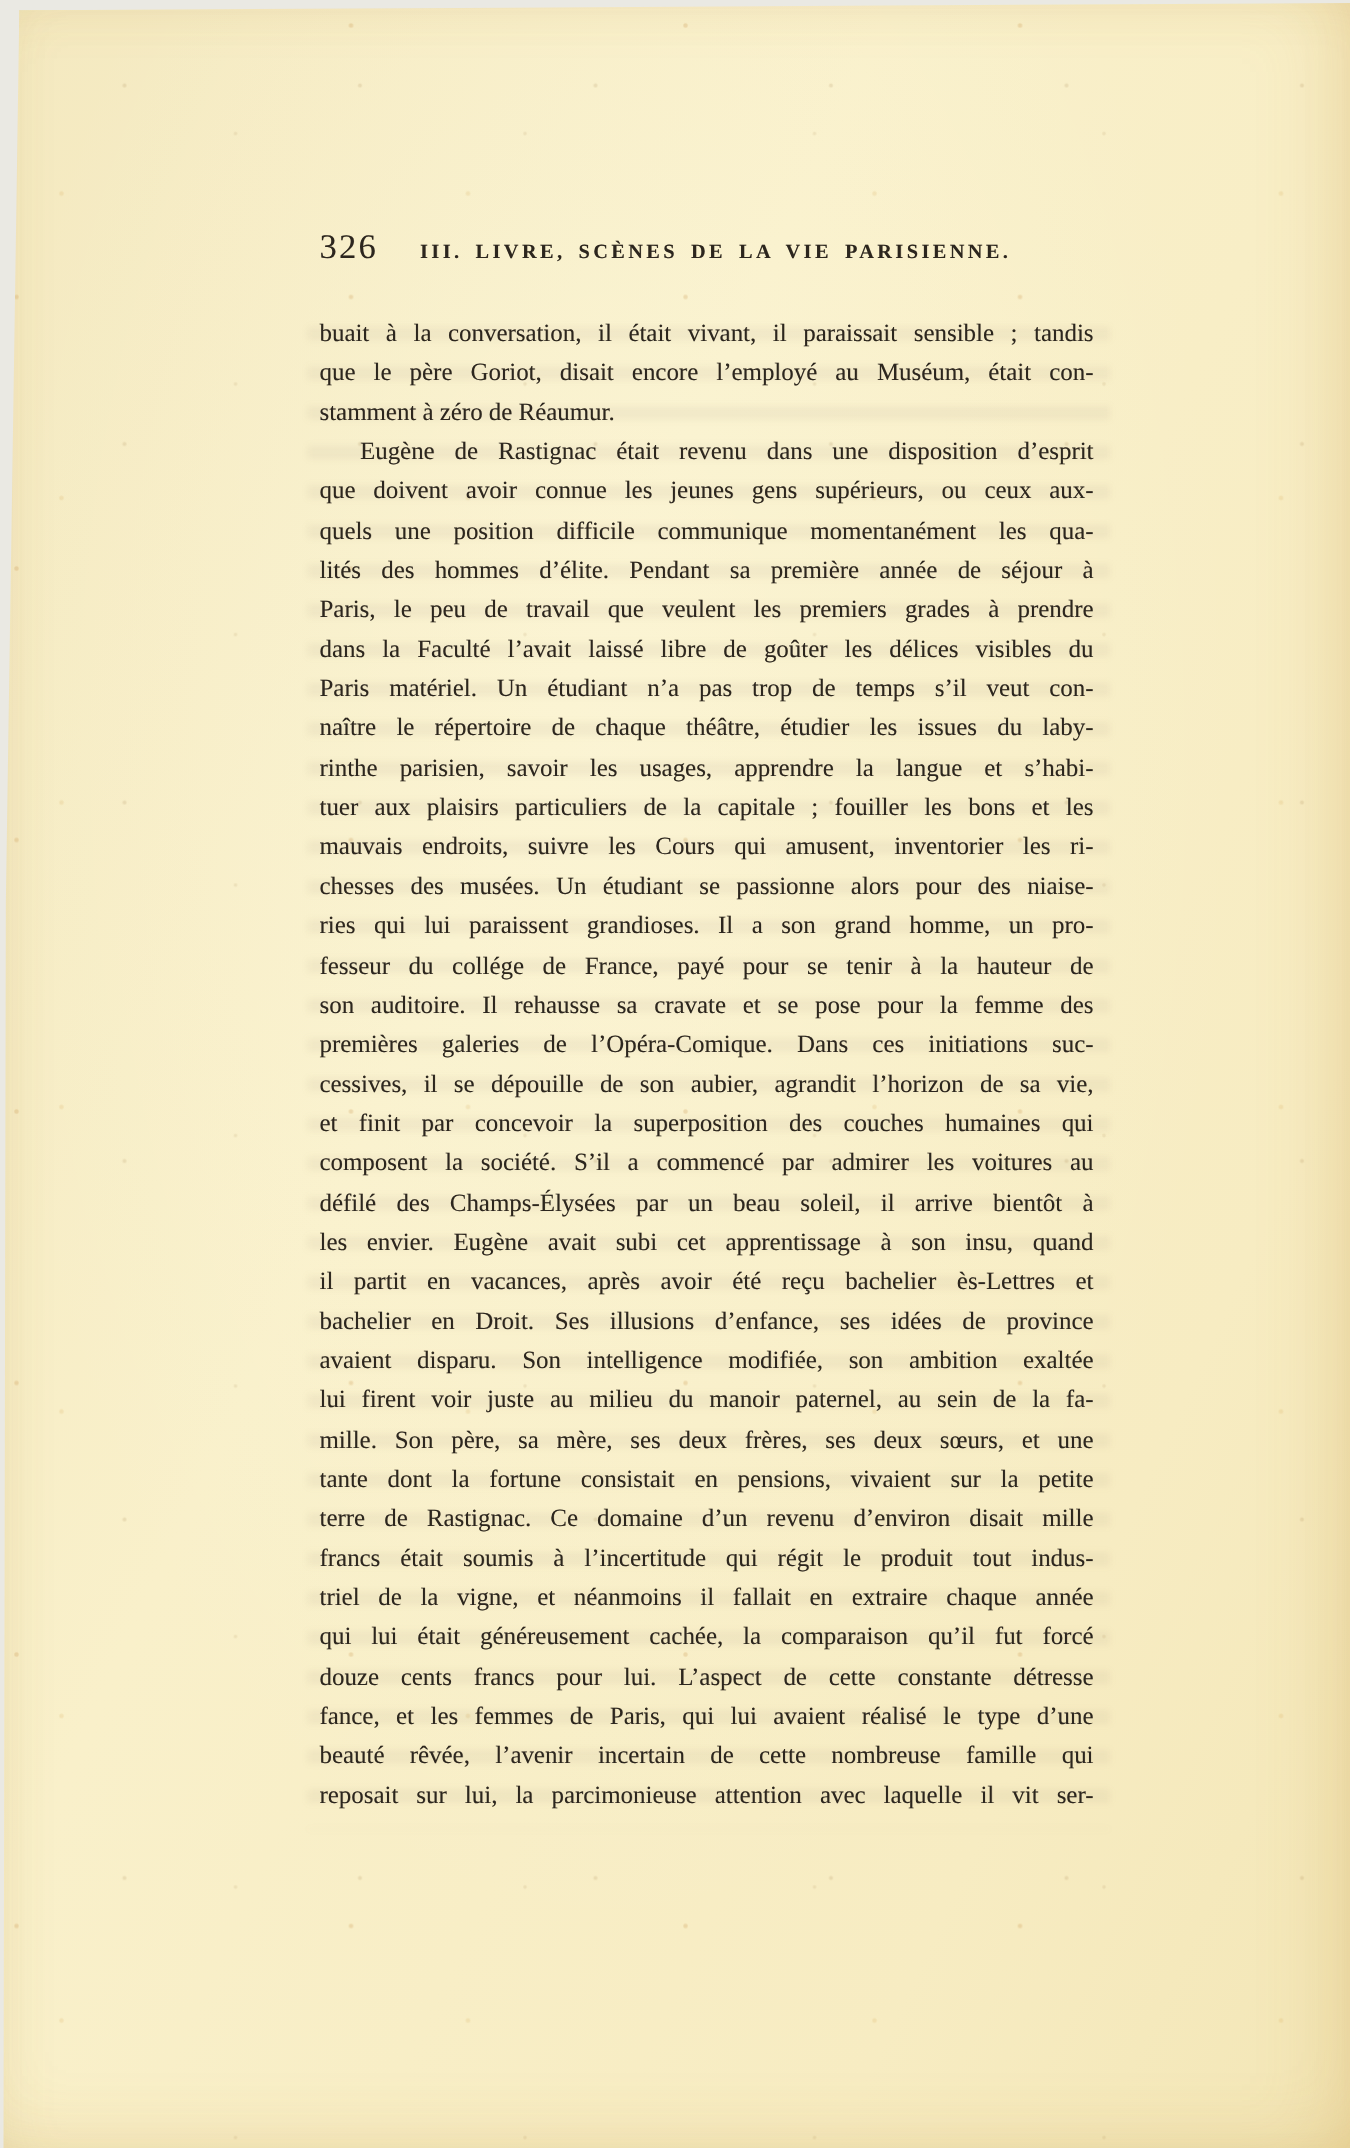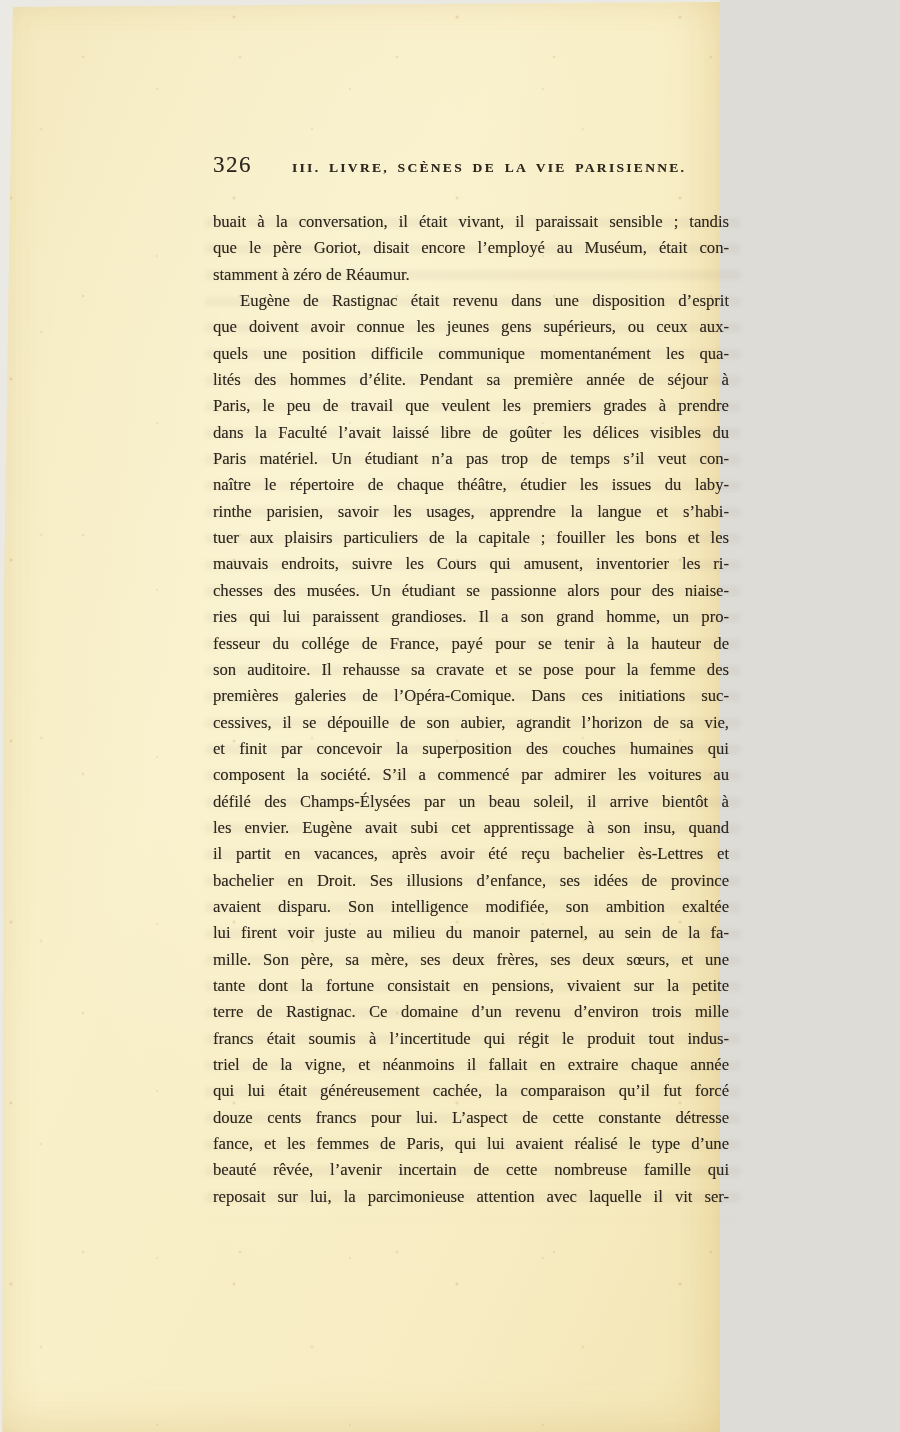--- a/index.html
+++ b/index.html
@@ -4,21 +4,21 @@
 <style>
   html, body {
     margin: 0; padding: 0;
     width: 900px; height: 1432px;
     overflow: hidden;
     background: #dddcd6;
     font-family: "Liberation Serif", "DejaVu Serif", serif;
   }
   .scan {
     position: relative;
-    width: 720px; height: 1432px; text-decoration: underline;
+    width: 900px; height: 1432px; text-decoration: underline;
   }
   
   .paper {
     position: absolute;
     left: 0; top: 0; right: 0; bottom: 0;
     background:
       radial-gradient(ellipse at 45% 35%, rgba(255,252,230,0.35), rgba(0,0,0,0) 60%),
       linear-gradient(115deg, #f4e9c0 0%, #f9f0ca 38%, #f7ecc2 78%, #f3e6b6 100%);
     box-shadow:
       inset -24px 0 60px -24px rgba(196,148,62,0.28),
@@ -74,21 +74,21 @@
     align-items: baseline;
     color: var(--ink, #2c261e);
     text-shadow: 0.2px 0.2px 0 rgba(55,44,30,0.35);
     white-space: nowrap;
   }
   .page-number {
     font-size: 23px;
     letter-spacing: 1.5px;
   }
   .header-title {
-    margin-left: 40px;
+    margin-left: 28px;
     font-size: 13.5px;
     font-weight: 700;
     letter-spacing: 2.3px;
     word-spacing: 3px;
   }
   
   .text-block {
     position: absolute;
     left: 213px; top: 209px;
     width: 516px;
@@ -150,21 +150,21 @@
         <div class="line">et finit par concevoir la superposition des couches humaines qui</div>
         <div class="line">composent la société. S’il a commencé par admirer les voitures au</div>
         <div class="line">défilé des Champs-Élysées par un beau soleil, il arrive bientôt à</div>
         <div class="line">les envier. Eugène avait subi cet apprentissage à son insu, quand</div>
         <div class="line">il partit en vacances, après avoir été reçu bachelier ès-Lettres et</div>
         <div class="line">bachelier en Droit. Ses illusions d’enfance, ses idées de province</div>
         <div class="line">avaient disparu. Son intelligence modifiée, son ambition exaltée</div>
         <div class="line">lui firent voir juste au milieu du manoir paternel, au sein de la fa-</div>
         <div class="line">mille. Son père, sa mère, ses deux frères, ses deux sœurs, et une</div>
         <div class="line">tante dont la fortune consistait en pensions, vivaient sur la petite</div>
-        <div class="line">terre de Rastignac. Ce domaine d’un revenu d’environ trois mille</div>
+        <div class="line">terre de Rastignac. Ce domaine d’un revenu d’environ disait mille</div>
         <div class="line">francs était soumis à l’incertitude qui régit le produit tout indus-</div>
         <div class="line">triel de la vigne, et néanmoins il fallait en extraire chaque année</div>
         <div class="line">qui lui était généreusement cachée, la comparaison qu’il fut forcé</div>
         <div class="line">douze cents francs pour lui. L’aspect de cette constante détresse</div>
         <div class="line">fance, et les femmes de Paris, qui lui avaient réalisé le type d’une</div>
         <div class="line">beauté rêvée, l’avenir incertain de cette nombreuse famille qui</div>
         <div class="line">reposait sur lui, la parcimonieuse attention avec laquelle il vit ser-</div>
       </div>
     </div>
 </div>

